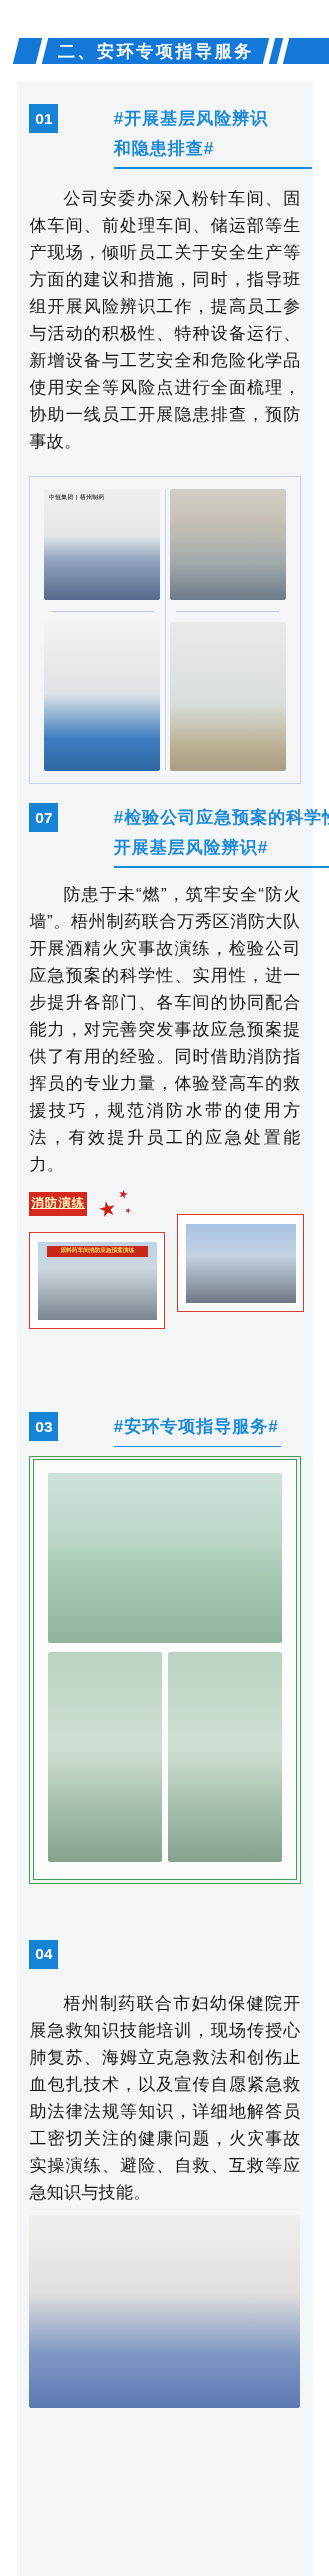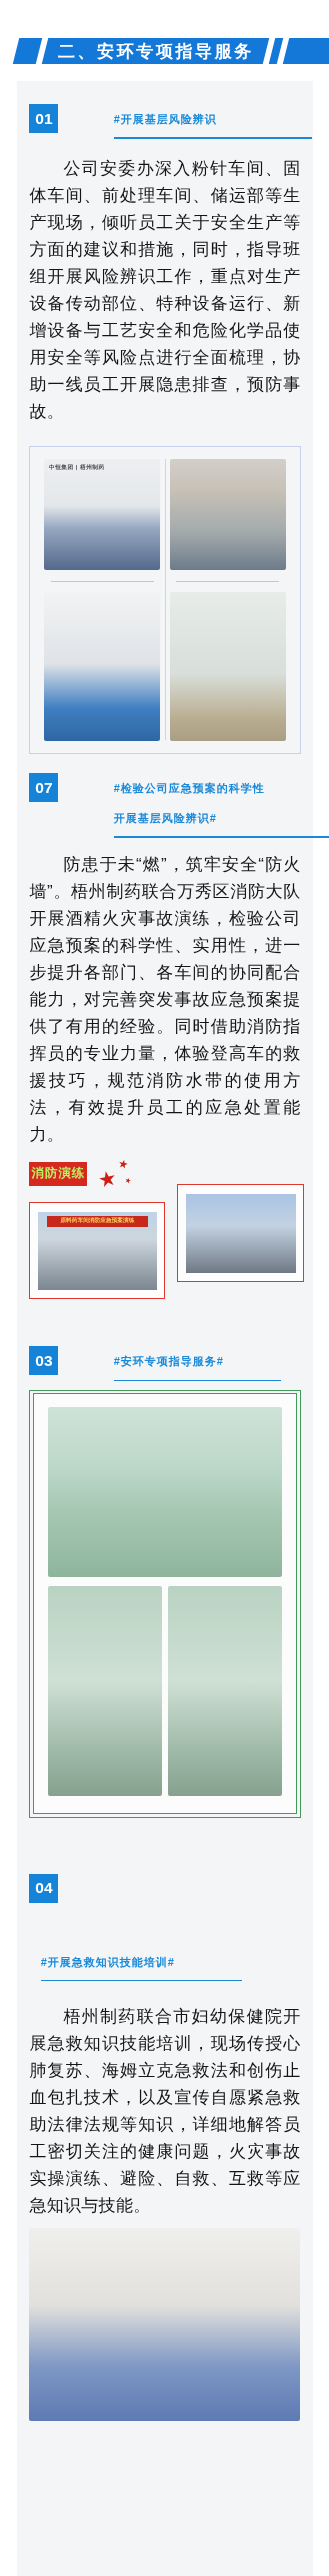--- a/index.html
+++ b/index.html
@@ -14,21 +14,21 @@
   .bn-right{left:286px;width:49px;}
   .bn-main span{transform:skewX(14deg);color:#fff;font-size:17px;font-weight:bold;letter-spacing:2.6px;white-space:nowrap;}
   
   .card{position:absolute;top:81px;left:17px;width:296px;height:3073px;background:#f4f5f7;
         box-sizing:border-box;padding:0 12.4px;}
   
   .sec-head{display:flex;align-items:flex-start;gap:44px;}
   .badge{flex:0 0 29px;width:29px;height:29px;background:#1583d8;color:#ffffff;
          font-size:15.5px;font-weight:bold;display:flex;align-items:center;justify-content:center;}
   .sec-titles{margin-left:11.3px;}
-  .sec-title{color:#1989d8;font-size:11px;font-weight:bold;letter-spacing:1px;line-height:30px;white-space:nowrap;}
+  .sec-title{color:#1989d8;font-size:17px;font-weight:bold;letter-spacing:1px;line-height:30px;white-space:nowrap;}
   .underline{height:1.5px;background:#1989d8;margin-top:3.1px;}
   
   .para{color:#151515;font-size:17px;line-height:27px;text-align:justify;text-indent:2em;
         margin:0;letter-spacing:0.3px;}
   
   .photo{position:relative;overflow:hidden;border-radius:2.1px;}
   .ph-meeting{background:linear-gradient(180deg,#edeff1 0%,#e4e7ea 42%,#97a9c1 62%,#53688b 100%);}
   .ph-electric{background:linear-gradient(180deg,#d2cfc9 0%,#c7c1b6 28%,#a3aaac 66%,#6d7b89 100%);}
   .ph-cleanroom{background:linear-gradient(180deg,#f2f3f4 0%,#dfe3e7 48%,#3f7fc1 78%,#2e66a3 100%);}
   .ph-machine{background:linear-gradient(180deg,#e7ece8 0%,#d8ded9 55%,#b9ad90 85%,#a99e84 100%);}
@@ -44,22 +44,22 @@
   .box01 .row1 .photo{width:116px;height:111px;}
   .box01 .row2 .photo{width:116px;height:149px;}
   .box01 .row2{margin-top:21.6px;}
   .vdiv{position:absolute;left:50%;top:12.4px;bottom:12.4px;width:1px;background:#cdd3ee;}
   .hdiv{position:absolute;top:134px;width:103px;height:1px;background:#bcc5ec;}
   .hdiv.l{left:20.6px;} .hdiv.r{right:20.6px;}
   .wall-text{position:absolute;top:5.2px;left:5.2px;font-size:5.7px;color:#4a4a4a;font-weight:bold;
              letter-spacing:0.5px;}
   
   .fire-label-row{display:flex;align-items:flex-start;margin-top:13.4px;height:31px;}
-  .fire-label{width:58px;height:24px;background:#d5281e;color:#bef264;font-size:12.4px;font-weight:bold;
-              display:flex;align-items:center;justify-content:center;letter-spacing:1px;}
+  .fire-label{width:58px;height:24px;background:#d5281e;color:#fef9c3;font-size:12.4px;font-weight:bold;
+              display:flex;align-items:center;justify-content:center;letter-spacing:1px;text-decoration:underline;}
   .stars{position:relative;width:46px;height:31px;margin-left:7.2px;color:#cf1f14;}
   .star-a{position:absolute;left:3.1px;top:5.2px;font-size:20.6px;transform:rotate(-12deg);}
   .star-b{position:absolute;left:23px;top:-4.1px;font-size:11.3px;transform:rotate(12deg);}
   .star-c{position:absolute;left:30px;top:14.4px;font-size:7.2px;transform:rotate(20deg);}
   .fire-photos{position:relative;margin-top:9.8px;height:116px;}
   .fire-frame{position:absolute;box-sizing:border-box;border:1px solid #e0372b;background:#fdfdfd;
               padding:8.2px 7.2px;}
   .fire-frame.fl{left:0;top:0;width:136px;height:97px;}
   .fire-frame.fr{left:148px;top:-18px;width:127px;height:98px;}
   .fire-frame .photo{width:100%;height:100%;border-radius:0;}
@@ -69,21 +69,21 @@
   
   .greenbox{margin-top:8.8px;border:1px solid #449a58;padding:2.6px;box-sizing:border-box;height:428px;}
   .greenbox-inner{border:1px solid #449a58;background:#fbfcfb;box-sizing:border-box;height:100%;
                   padding:12.4px 14.4px;}
   .greenbox .big{width:100%;height:170px;}
   .greenbox .row{display:flex;justify-content:space-between;margin-top:9.3px;}
   .greenbox .row .photo{width:114px;height:210px;}
   
   .photo04{position:relative;margin-top:8.8px;width:271px;height:193px;}
   
-  .mt-sec02{margin-top:19.6px;} .mt-sec03{margin-top:28px;} .mt-sec04{margin-top:56px;flex-direction:column;}
+  .mt-sec02{margin-top:19.6px;} .mt-sec03{margin-top:64px;} .mt-sec04{margin-top:56px;flex-direction:column;}
   .mt-p1{margin-top:16.5px;} .mt-p2{margin-top:13.4px;} .mt-p3{margin-top:20.6px;} .mt-p4{margin-top:21.6px;}
   .sec01-head{padding-top:23px;}
 </style>
 </head>
 <body>
 
 <div class="page">
 
   <div class="banner">
     <div class="bn bn-left"></div>
@@ -93,24 +93,25 @@
     <div class="bn bn-stripe"></div>
     <div class="bn bn-right"></div>
   </div>
 
   <div class="card">
 
     <div class="sec-head sec01-head">
       <div class="badge">01</div>
       <div class="sec-titles">
         <div class="sec-title">#开展基层风险辨识</div>
+        <div class="sec-title">和隐患排查#</div>
         <div class="underline" style="width:198px;"></div>
       </div>
     </div>
-    <p class="para mt-p1">公司安委办深入粉针车间、固体车间、前处理车间、储运部等生产现场，倾听员工关于安全生产等方面的建议和措施，同时，指导班组开展风险辨识工作，重点对生产设备传动部位、特种设备运行、新增设备与工艺安全和危险化学品使用安全等风险点进行全面梳理，协助一线员工开展隐患排查，预防事故。</p>
+    <p class="para mt-p1">公司安委办深入粉针车间、固体车间、前处理车间、储运部等生产现场，倾听员工关于安全生产等方面的建议和措施，同时，指导班组开展风险辨识工作，提高员工参与活动的积极性、特种设备运行、新增设备与工艺安全和危险化学品使用安全等风险点进行全面梳理，协助一线员工开展隐患排查，预防事故。</p>
 
     <div class="box01">
       <div class="vdiv"></div>
       <div class="hdiv l"></div>
       <div class="hdiv r"></div>
       <div class="row row1">
         <div class="photo ph-meeting">
           <span class="wall-text">中恒集团 | 梧州制药</span>
         </div>
         <div class="photo ph-electric"></div>
@@ -164,24 +165,20 @@
         <div class="photo big ph-lecture"></div>
         <div class="row">
           <div class="photo ph-demo"></div>
           <div class="photo ph-demo"></div>
         </div>
       </div>
     </div>
 
     <div class="sec-head mt-sec04">
       <div class="badge">04</div>
-      <div class="sec-titles">
-        <div class="sec-title">#开展急救知识技能培训#</div>
-        <div class="underline" style="width:201px;"></div>
-      </div>
     </div>
     <p class="para mt-p4">梧州制药联合市妇幼保健院开展急救知识技能培训，现场传授心肺复苏、海姆立克急救法和创伤止血包扎技术，以及宣传自愿紧急救助法律法规等知识，详细地解答员工密切关注的健康问题，火灾事故实操演练、避险、自救、互救等应急知识与技能。</p>
 
     <div class="photo04 photo ph-cpr">
       
       
     </div>
 
   </div>
 </div>

